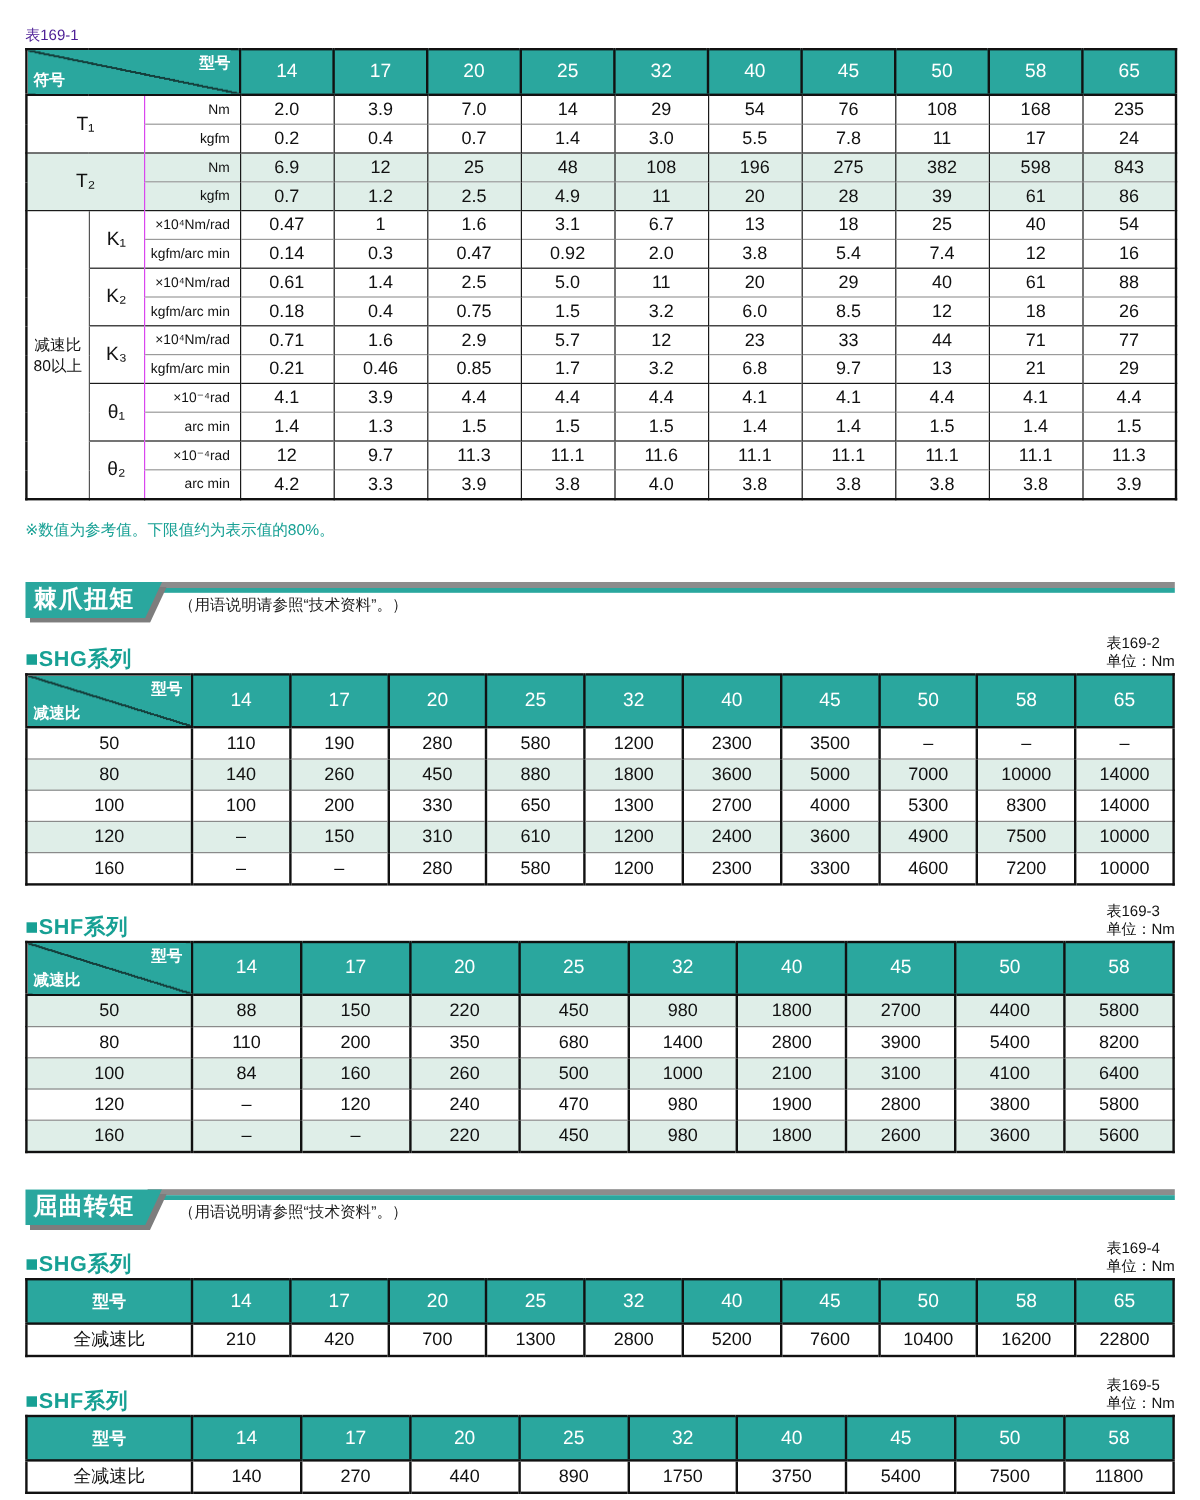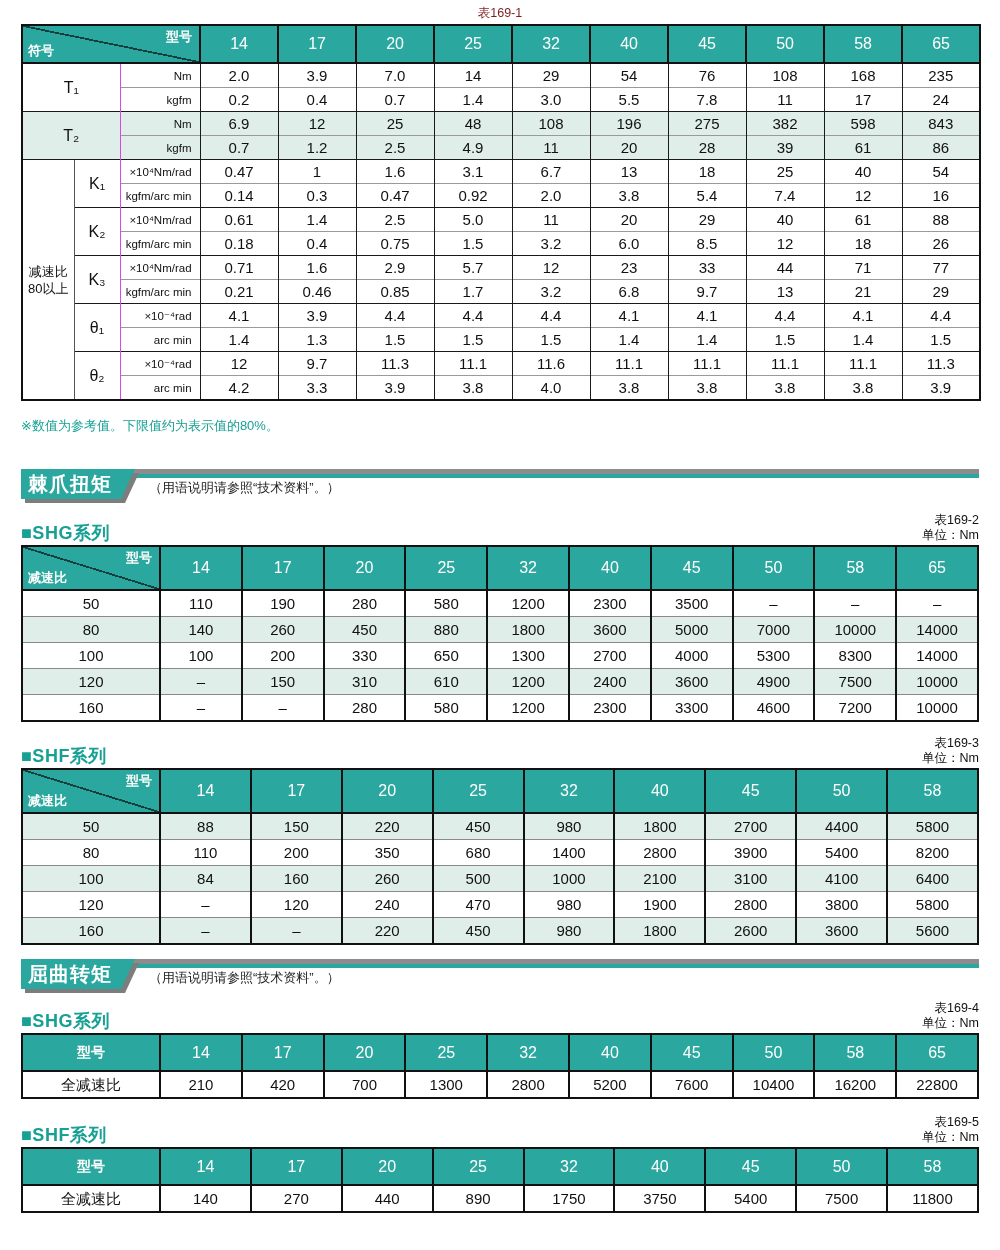--- a/index.html
+++ b/index.html
@@ -2,22 +2,22 @@
 <html><head>
 <meta charset="utf-8">
 <style>
   html,body { margin:0; padding:0; background:#fff; }
   .page {
     width:1000px; height:1250px; box-sizing:border-box;
     padding:6px 21px 0; overflow:hidden; background:#fff;
     font-family:"Liberation Sans","DejaVu Sans",sans-serif; color:#111;
   }
   
-  .tag-line { text-align:center; font-size:12.5px; line-height:15px; margin:0 0 3px; color:#7f1d1d; }
-  .tag-stack { text-align:right; font-size:12.5px; line-height:15px; color:#111; }
+  .tag-line { text-align:left; font-size:12.5px; line-height:15px; margin:16px 0 3px; color:#4c1d95; }
+  .tag-stack { text-align:left; font-size:12.5px; line-height:15px; color:#111; }
   .head-row { display:flex; justify-content:space-between; align-items:flex-end; margin-top:14px; margin-bottom:2px; }
   .series { color:#17a094; font-size:18px; font-weight:bold; line-height:20px; letter-spacing:0.5px; }
   .footnote { margin-top:16px; font-size:13px; font-weight:normal; color:#17a094; }
 
   
   .sec { position:relative; height:30px; margin-top:34px; }
   .sec-bar { position:absolute; left:102px; right:0; top:0; }
   .bar-gray { height:5px; background:#8c8c8c; }
   .bar-teal { height:4px; background:#2aa79e; }
   .badge-shadow, .badge {
@@ -526,21 +526,21 @@
           <td class="data">450</td>
           <td class="data">980</td>
           <td class="data">1800</td>
           <td class="data">2600</td>
           <td class="data">3600</td>
           <td class="data">5600</td>
         </tr>
       </tbody>
     </table>
 
-  <div class="sec" style="margin-top:14px;">
+  <div class="sec" style="margin-top:30px;">
     <div class="sec-bar">
       <div class="bar-gray"></div>
       <div class="bar-teal"></div>
     </div>
     <div class="badge-shadow"></div>
     <div class="badge"></div>
     <div class="badge-text">屈曲转矩</div>
     <div class="sec-note">（用语说明请参照“技术资料”。）</div>
   </div>
 

